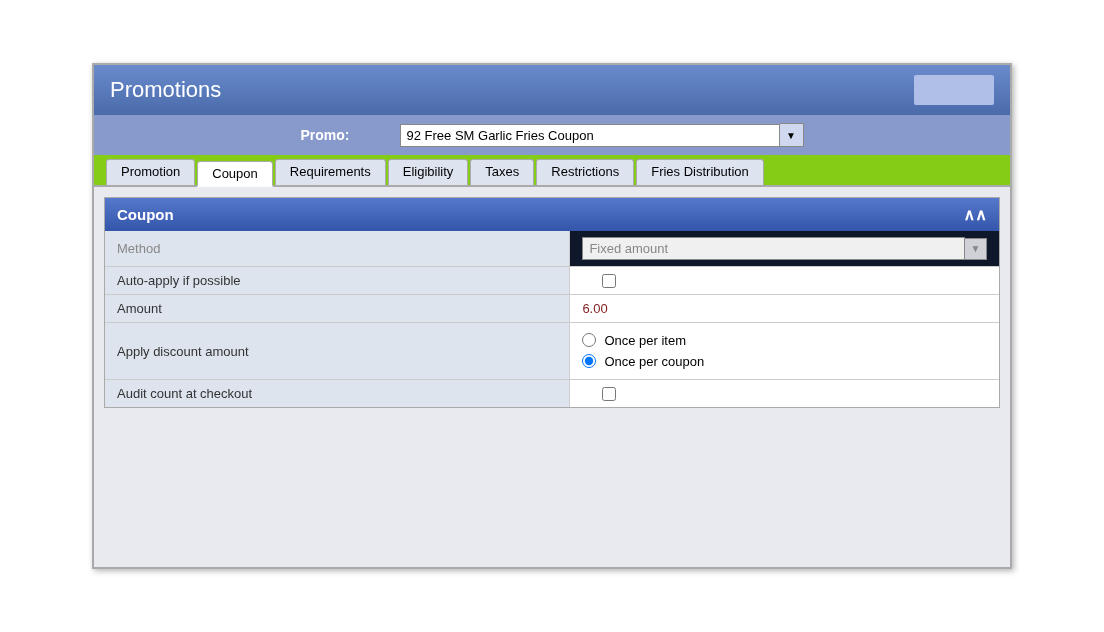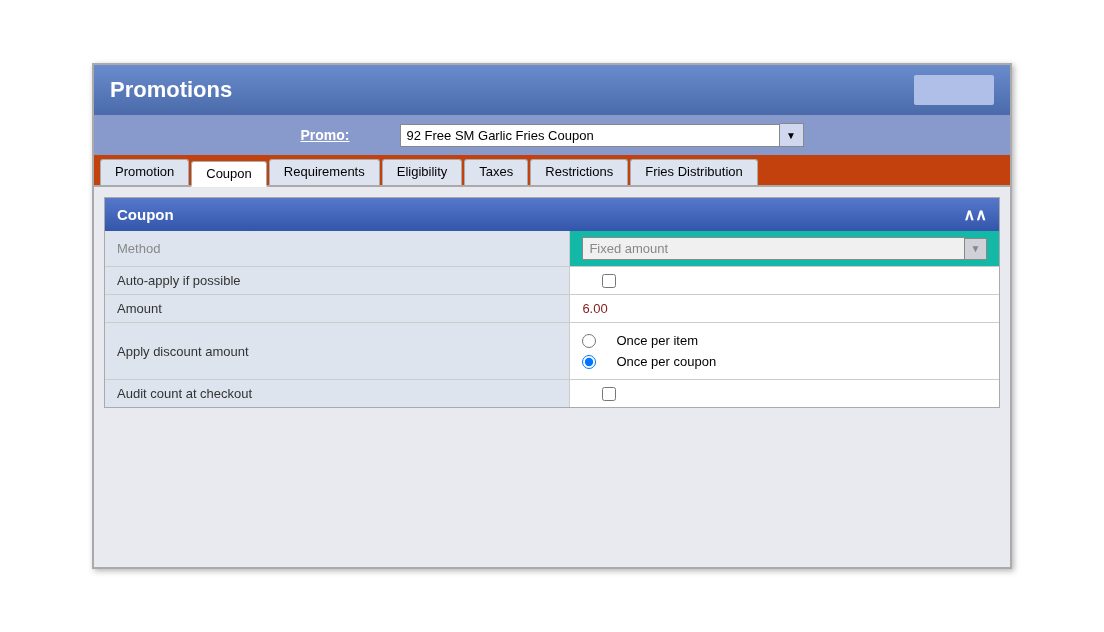--- a/index.html
+++ b/index.html
@@ -16,21 +16,21 @@
     .app-window {
       width: 920px;
       border: 2px solid #aaa;
       background: #fff;
       box-shadow: 2px 2px 6px rgba(0,0,0,0.3);
     }
     .title-bar {
       background: linear-gradient(to bottom, #6a8ccc, #4a6aaa);
       color: white;
       font-size: 22px;
-      font-weight: bold;
+      font-weight: normal;
       padding: 10px 16px;
       display: flex;
       align-items: center;
       justify-content: space-between;
     }
     .title-bar-right {
       width: 80px;
       height: 30px;
       background: #b0bfe8;
       border-radius: 2px;
@@ -40,21 +40,20 @@
       padding: 8px 20px;
       display: flex;
       align-items: center;
       justify-content: center;
       gap: 10px;
     }
     .promo-label {
       color: white;
       font-weight: bold;
       font-size: 14px;
-      text-decoration: underline;
     }
     .promo-select-wrapper {
       display: flex;
       align-items: center;
       margin-left: 40px;
     }
     .promo-select {
       width: 380px;
       padding: 3px 6px;
       font-size: 13px;
@@ -70,24 +69,24 @@
       border: 1px solid #888;
       border-left: none;
       display: flex;
       align-items: center;
       justify-content: center;
       cursor: pointer;
       font-size: 10px;
     }
     .tabs-bar {
       display: flex;
-      background: #c2410c;
+      background: #84cc16;
       border-bottom: 2px solid #aaa;
       padding-top: 4px;
-      padding-left: 6px;
+      padding-left: 12px;
     }
     .tab {
       padding: 4px 14px;
       border: 1px solid #aaa;
       border-bottom: none;
       background: #dde4f0;
       cursor: pointer;
       font-size: 13px;
       margin-right: 2px;
       border-radius: 3px 3px 0 0;
@@ -145,21 +144,21 @@
       color: #333;
       border-right: 1px solid #ccc;
     }
     .form-table td:last-child {
       background: white;
     }
     .row-disabled td:first-child {
       color: #888;
     }
     .row-disabled td:last-child {
-      background: #14b8a6;
+      background: #0f172a;
       color: #888;
     }
     .select-wrapper {
       display: flex;
       align-items: center;
     }
     .field-select {
       flex: 1;
       padding: 3px 6px;
       font-size: 13px;
@@ -203,22 +202,22 @@
       color: #7f1d1d;
     }
     .radio-group {
       display: flex;
       flex-direction: column;
       gap: 6px;
       padding: 4px 0;
     }
     .radio-option {
       display: flex;
-      align-items: center;
-      gap: 20px;
+      align-items: flex-start;
+      gap: 8px;
       font-size: 13px;
     }
     .radio-input {
       width: 14px;
       height: 14px;
       cursor: pointer;
     }
     .bottom-area {
       background: #e8eaf0;
       height: 60px;

